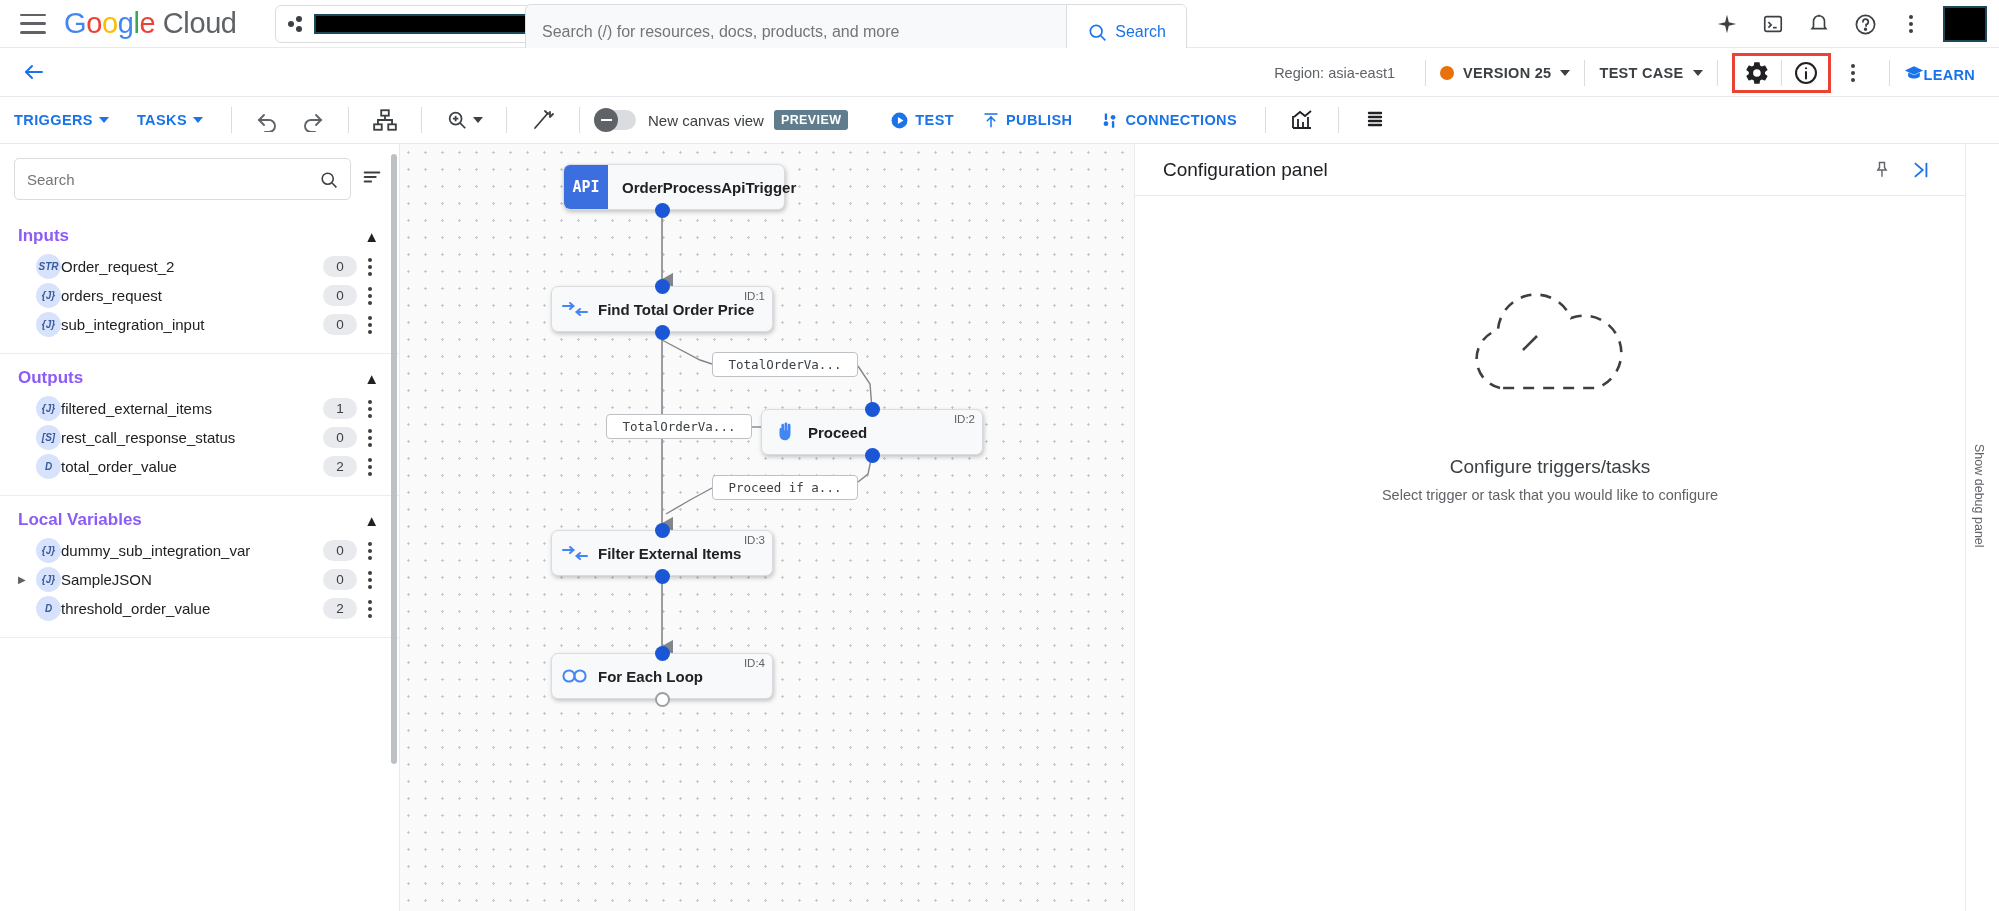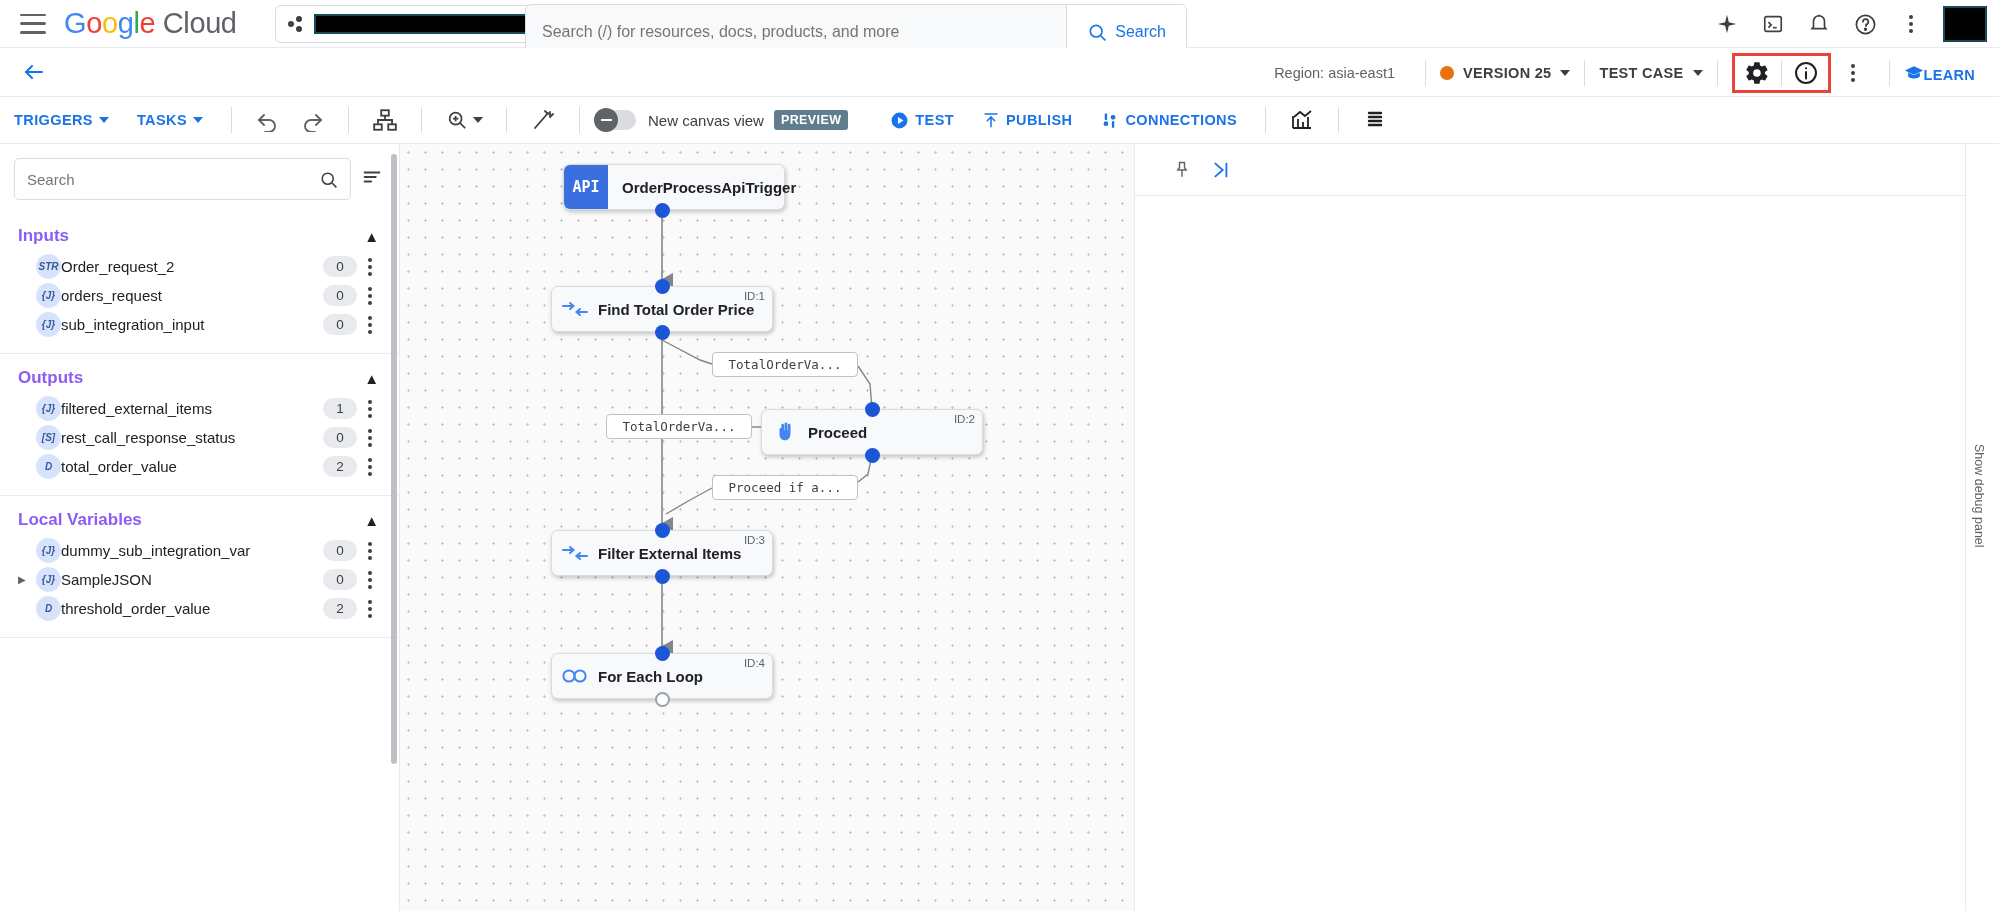--- a/index.html
+++ b/index.html
@@ -612,32 +612,41 @@
     <span class="port" style="left:255px;top:502px"></span>
     <span class="port open" style="left:255px;top:548px"></span>
 
     <div class="elabel" style="left:312px;top:208px;width:146px">TotalOrderVa...</div>
     <div class="elabel" style="left:206px;top:270px;width:146px">TotalOrderVa...</div>
     <div class="elabel" style="left:312px;top:331px;width:146px">Proceed if a...</div>
   </div>
 
   <div class="rightpanel">
     <div class="cfg-head">
+      <span class="cfg-title">Configuration panel</span>
       <span class="cfg-ic">
         <svg width="20" height="20" viewBox="0 0 24 24" fill="none" stroke="#5f6368" stroke-width="1.7">
           <path d="M9 3h6v6l2 3H7l2-3z"></path>
             <line x1="12" y1="12" x2="12" y2="20"></line>
         </svg>
       </span>
       <span class="cfg-ic">
         <svg width="22" height="22" viewBox="0 0 24 24" fill="none" stroke="#1a73e8" stroke-width="2" stroke-linecap="round">
           <polyline points="7,5 15,12 7,19"></polyline>
             <line x1="19" y1="5" x2="19" y2="19"></line>
         </svg>
       </span>
     </div>
+    <div class="cfg-body">
+      <svg width="210" height="140" viewBox="0 0 210 140" fill="none" stroke="#3c4043" stroke-width="2.6" stroke-dasharray="11 9">
+        <path d="M55 112 A30 30 0 0 1 53 54 A38 38 0 0 1 126 42 A31 31 0 0 1 152 112 Z"></path>
+        <path d="M78 74 l14 -14" stroke-dasharray="0"></path>
+      </svg>
+      <div class="cfg-msg">Configure triggers/tasks</div>
+      <div class="cfg-sub">Select trigger or task that you would like to configure</div>
+    </div>
   </div>
 
   <div class="debug-rail">
     <span class="debug-txt">Show debug panel</span>
   </div>
 
 </div>
 
 </body></html>

